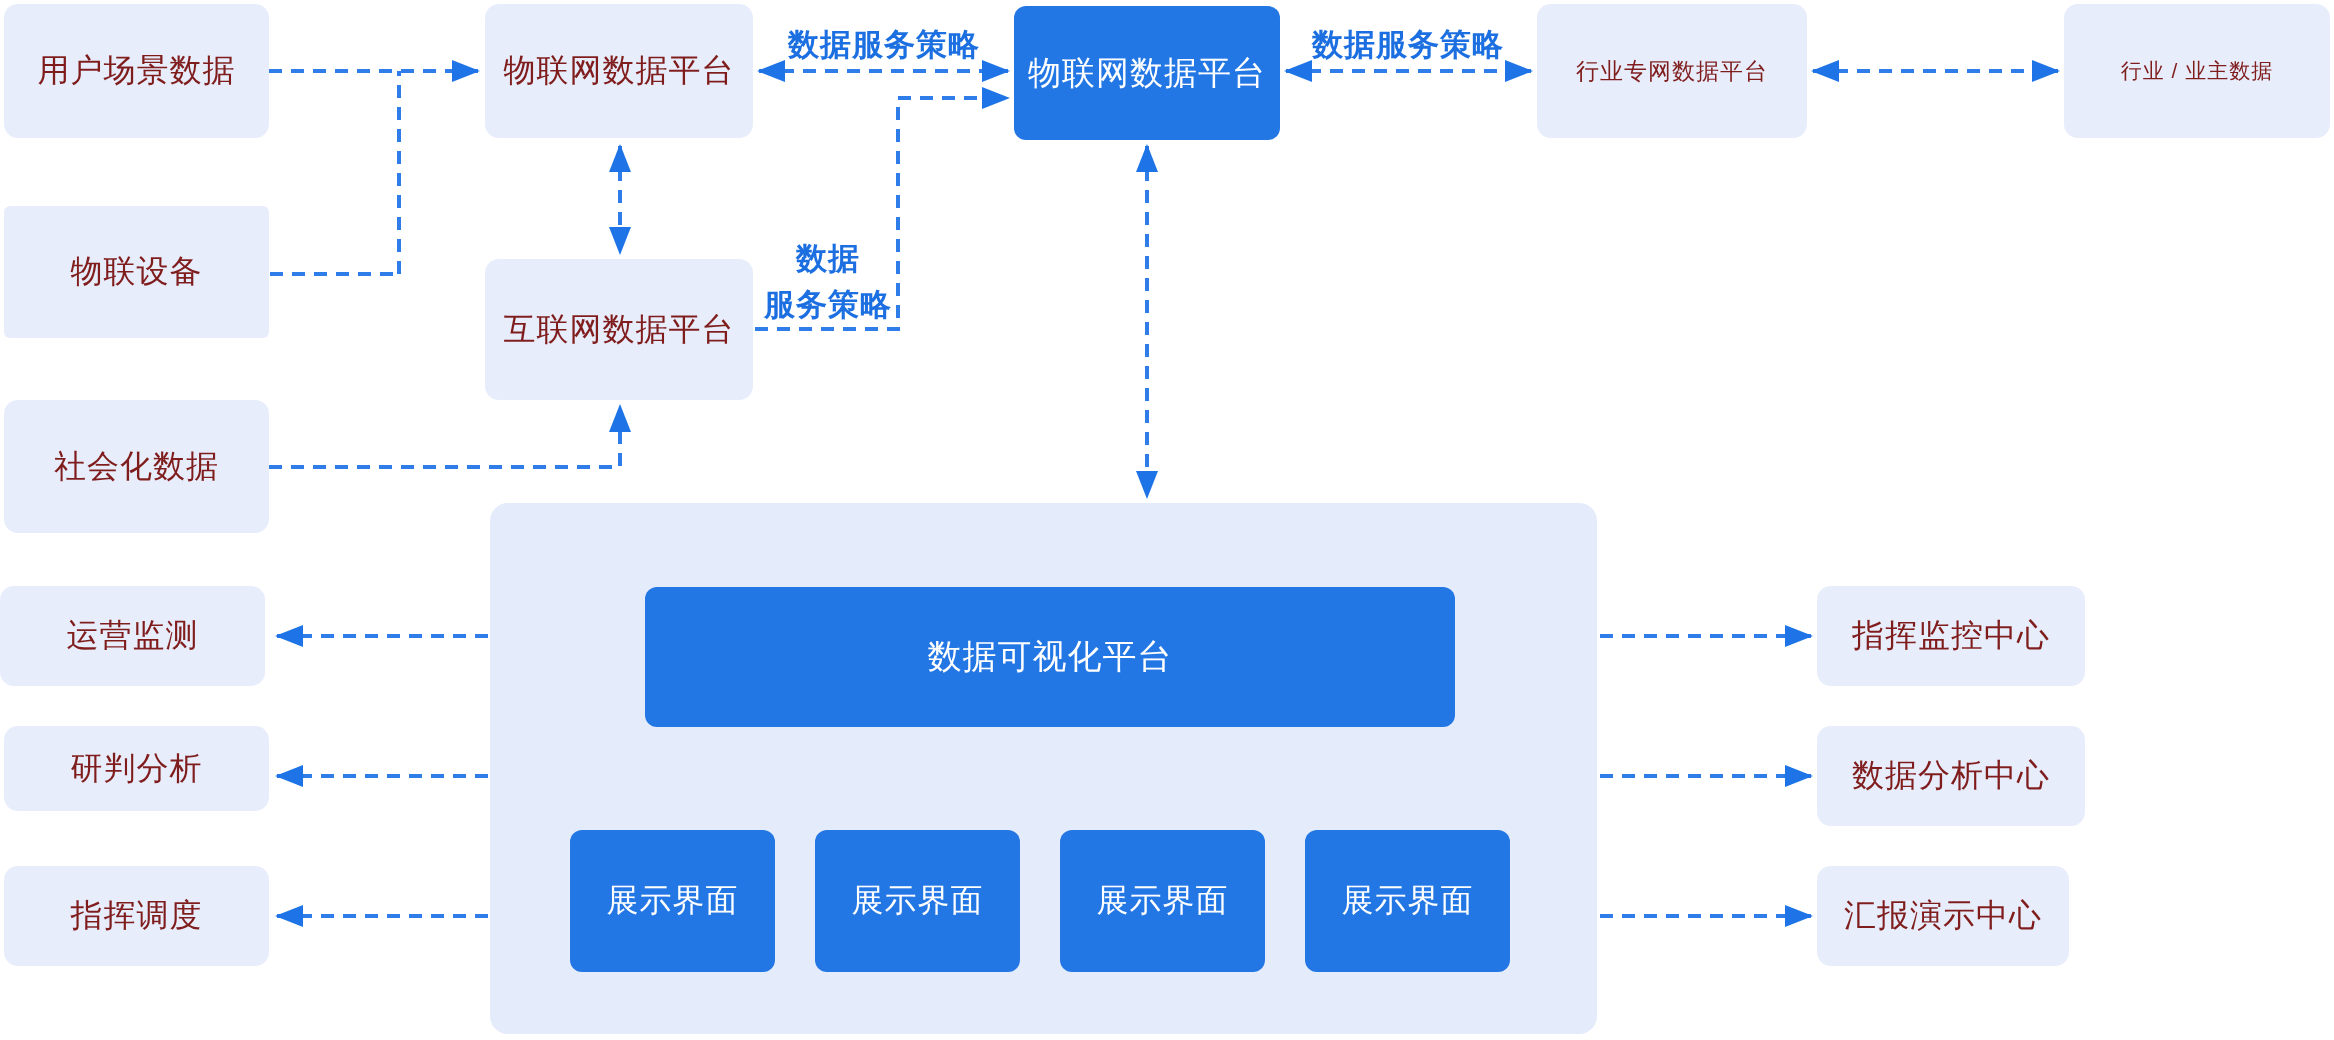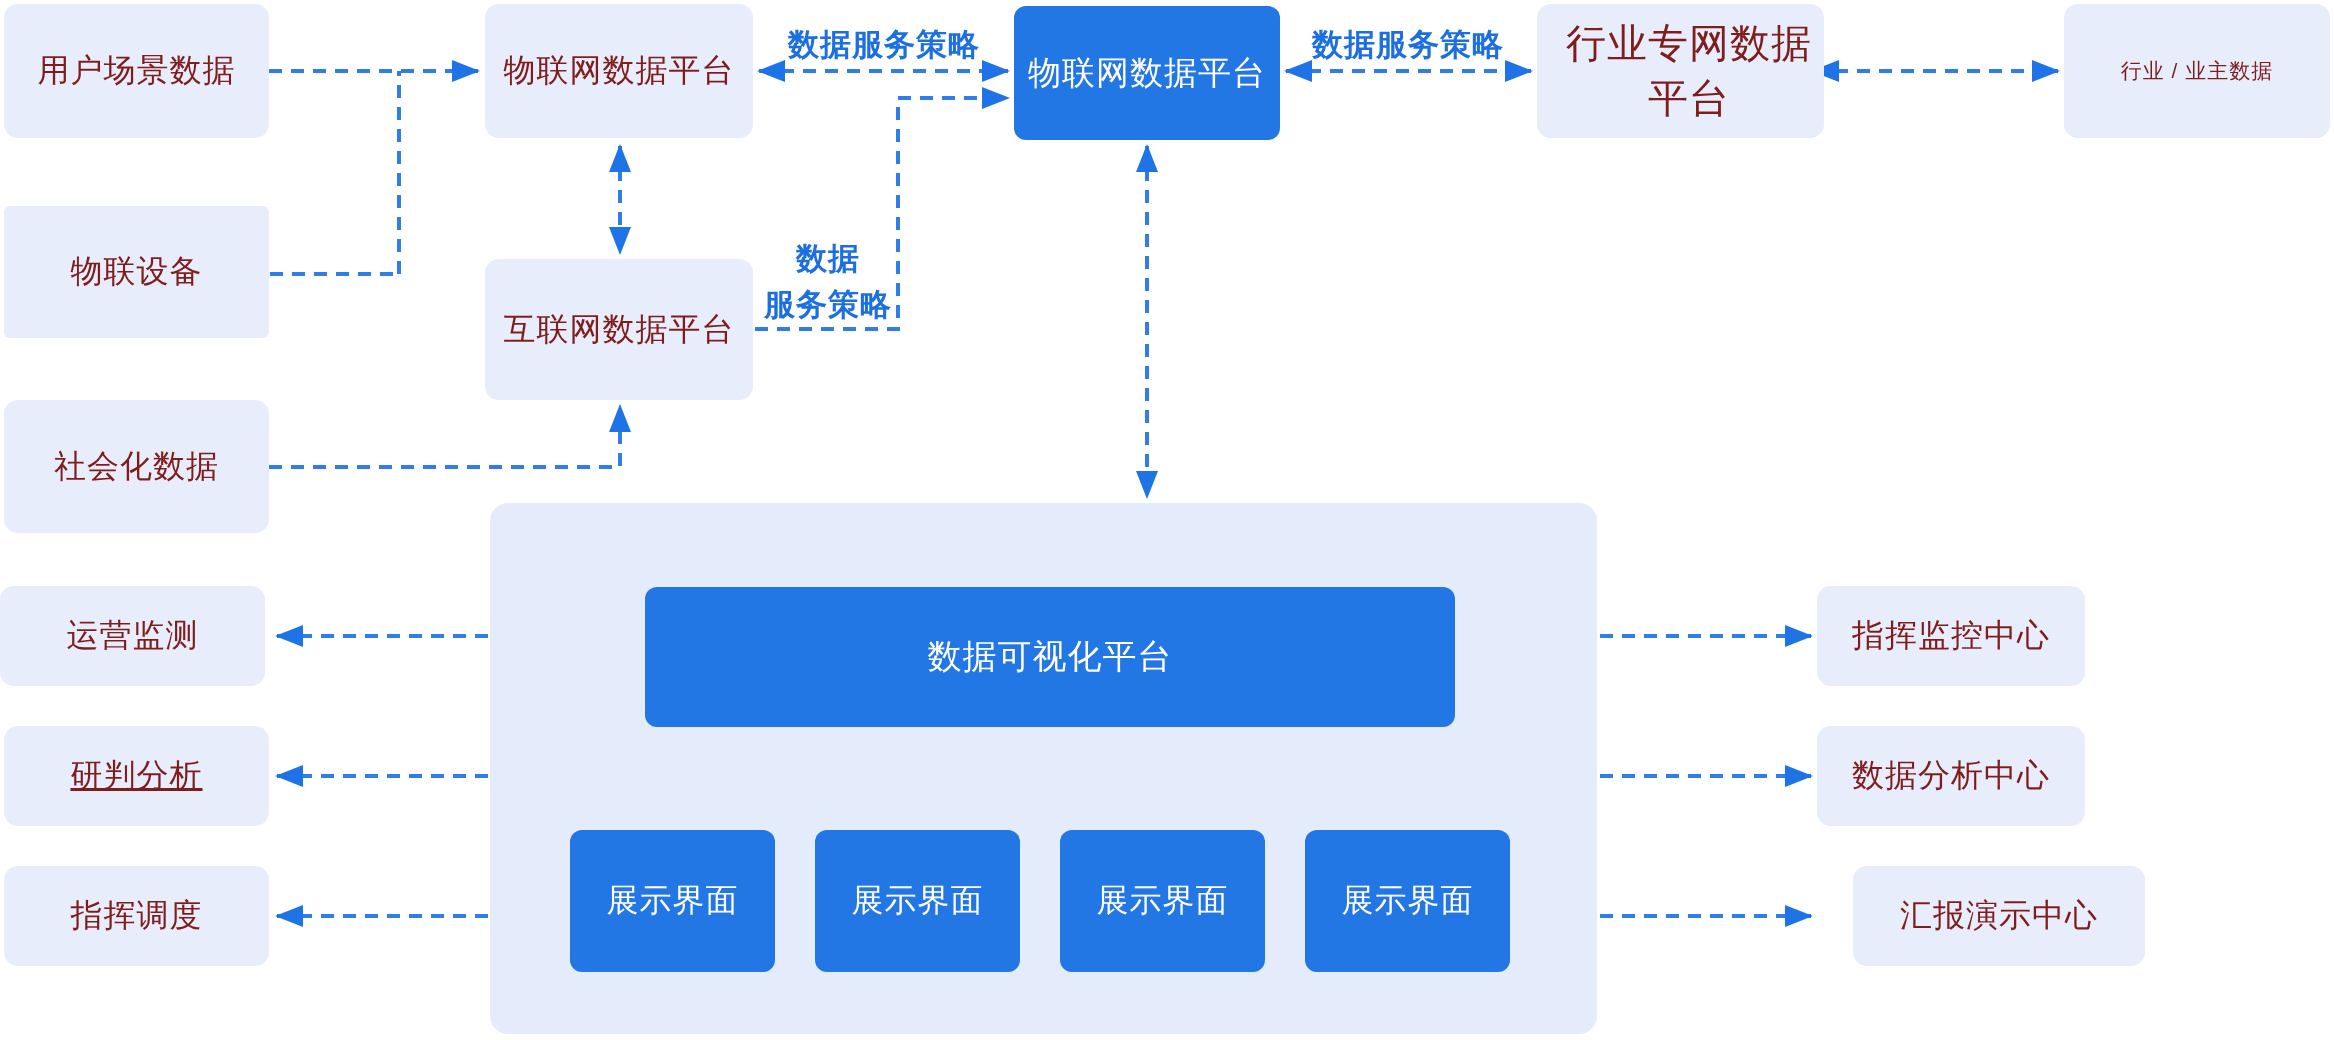--- a/index.html
+++ b/index.html
@@ -65,40 +65,40 @@
       <path d="M1407,731 L1407,822" marker-end="url(#ah)"></path>
     </g>
   </svg>
 
   <div class="panel" style="left:490px;top:503px;width:1107px;height:531px;"></div>
 
   <div class="node" style="left:4px;top:4px;width:265px;height:134px;">用户场景数据</div>
   <div class="node" style="left:4px;top:206px;width:265px;height:132px;border-radius:6px;">物联设备</div>
   <div class="node" style="left:4px;top:400px;width:265px;height:133px;">社会化数据</div>
   <div class="node" style="left:0;top:586px;width:265px;height:100px;">运营监测</div>
-  <div class="node" style="left:4px;top:726px;width:265px;height:100px;text-decoration:underline;">研判分析</div>
+  <div class="node" style="left:4px;top:726px;width:265px;height:85px;">研判分析</div>
   <div class="node" style="left:4px;top:866px;width:265px;height:100px;">指挥调度</div>
 
   <div class="node" style="left:485px;top:4px;width:268px;height:134px;">物联网数据平台</div>
   <div class="node" style="left:485px;top:259px;width:268px;height:141px;">互联网数据平台</div>
 
   <div class="node blue" style="left:1014px;top:6px;width:266px;height:134px;font-size:33px;">物联网数据平台</div>
 
-  <div class="node" style="left:1537px;top:4px;width:270px;height:134px;font-size:40px;padding-left:17px;">行业专网数据平台</div>
+  <div class="node" style="left:1537px;top:4px;width:270px;height:134px;font-size:23px;">行业专网数据平台</div>
   <div class="node" style="left:2064px;top:4px;width:266px;height:134px;font-size:21px;">行业 / 业主数据</div>
 
   <div class="node blue" style="left:645px;top:587px;width:810px;height:140px;font-size:34px;">数据可视化平台</div>
   <div class="node blue" style="left:570px;top:830px;width:205px;height:142px;">展示界面</div>
   <div class="node blue" style="left:815px;top:830px;width:205px;height:142px;">展示界面</div>
   <div class="node blue" style="left:1060px;top:830px;width:205px;height:142px;">展示界面</div>
   <div class="node blue" style="left:1305px;top:830px;width:205px;height:142px;">展示界面</div>
 
   <div class="node" style="left:1817px;top:586px;width:268px;height:100px;">指挥监控中心</div>
   <div class="node" style="left:1817px;top:726px;width:268px;height:100px;">数据分析中心</div>
-  <div class="node" style="left:1817px;top:866px;width:292px;height:100px;margin-left:36px;">汇报演示中心</div>
+  <div class="node" style="left:1817px;top:866px;width:252px;height:100px;">汇报演示中心</div>
 
   <div class="edge-label" style="left:764px;top:22px;width:240px;">数据服务策略</div>
   <div class="edge-label" style="left:1288px;top:22px;width:240px;">数据服务策略</div>
   <div class="edge-label" style="left:743px;top:236px;width:170px;">
     <div>数据</div>
     <div>服务策略</div>
   </div>
 
 </div>
 

